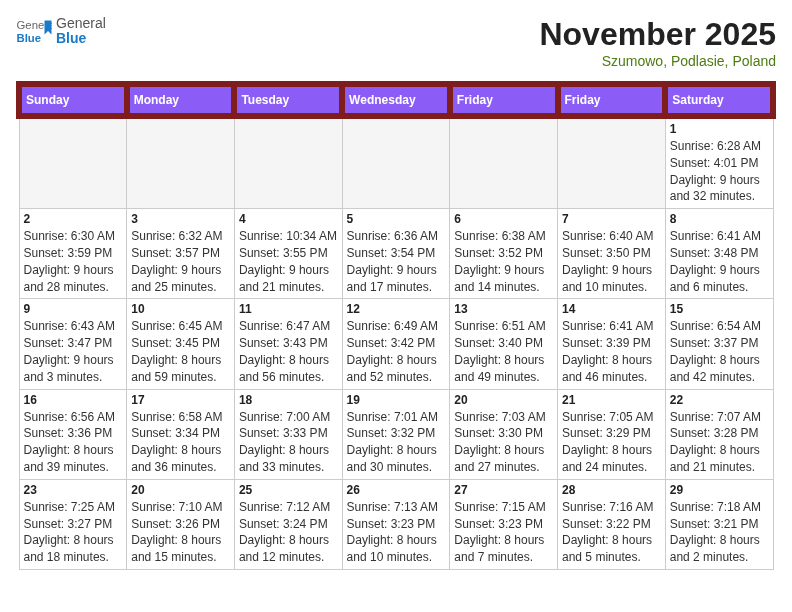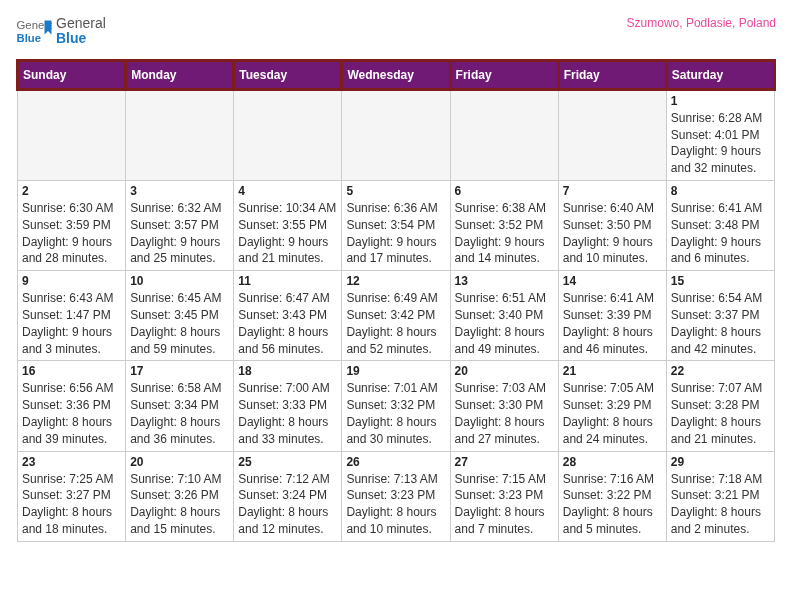--- a/index.html
+++ b/index.html
@@ -27,36 +27,36 @@
     }
     .title-block {
       text-align: right;
     }
     .month-title {
       font-size: 32px;
       font-weight: bold;
       color: #222;
     }
     .subtitle {
-      font-size: 12px;
-      color: #ec4899;
+      font-size: 14px;
+      color: #4d7c0f;
     }
     .calendar {
       width: 100%;
       border-collapse: collapse;
       border: 1px solid #ccc;
     }
     .calendar th {
-      background-color: #701a75;
+      background-color: #8b5cf6;
       color: #fff;
       font-size: 12px;
       font-weight: bold;
       padding: 6px 4px;
       text-align: left;
-      border: 3px solid #7f1d1d;
+      border: 6px solid #7f1d1d;
       margin-left: 36px;
     }
     .calendar td {
       vertical-align: top;
       border: 1px solid #ccc;
       padding: 3px 4px;
       width: calc(100% / 7);
       min-height: 72px;
       font-size: 10px;
       color: #333;
@@ -90,20 +90,21 @@
       <text x="0" y="14" font-size="13" fill="#666" font-family="Arial">General</text>
       <text x="0" y="28" font-size="13" fill="#1a7ac7" font-weight="bold" font-family="Arial">Blue</text>
       <polygon points="32,4 40,4 40,20 36,16 32,20" fill="#1a7ac7"></polygon>
     </svg>
     <div>
       <div style="font-size:14px; color:#555; line-height:1.1">General</div>
       <div style="font-size:14px; color:#1a7ac7; font-weight:bold; line-height:1.1">Blue</div>
     </div>
   </div>
   <div class="title-block">
+    <div class="month-title">November 2025</div>
     <div class="subtitle">Szumowo, Podlasie, Poland</div>
   </div>
 </div>
 
 <table class="calendar">
   <thead>
     <tr>
     <th>Sunday</th>
         <th>Monday</th>
         <th>Tuesday</th>
@@ -169,21 +170,21 @@
           <span class="day-number">8</span>
           <div class="day-info">Sunrise: 6:41 AM
 Sunset: 3:48 PM
 Daylight: 9 hours and 6 minutes.</div>
         </td>
       </tr>
       <tr>
         <td>
           <span class="day-number">9</span>
           <div class="day-info">Sunrise: 6:43 AM
-Sunset: 1:47 PM
+Sunset: 3:47 PM
 Daylight: 9 hours and 3 minutes.</div>
         </td>
         <td>
           <span class="day-number">10</span>
           <div class="day-info">Sunrise: 6:45 AM
 Sunset: 3:45 PM
 Daylight: 8 hours and 59 minutes.</div>
         </td>
         <td>
           <span class="day-number">11</span>

